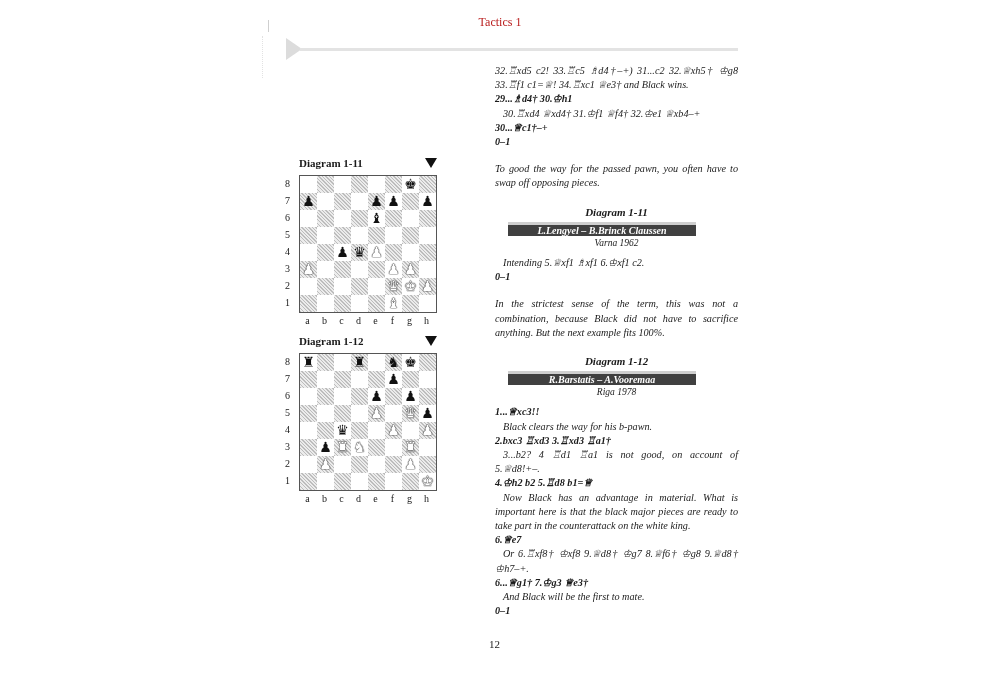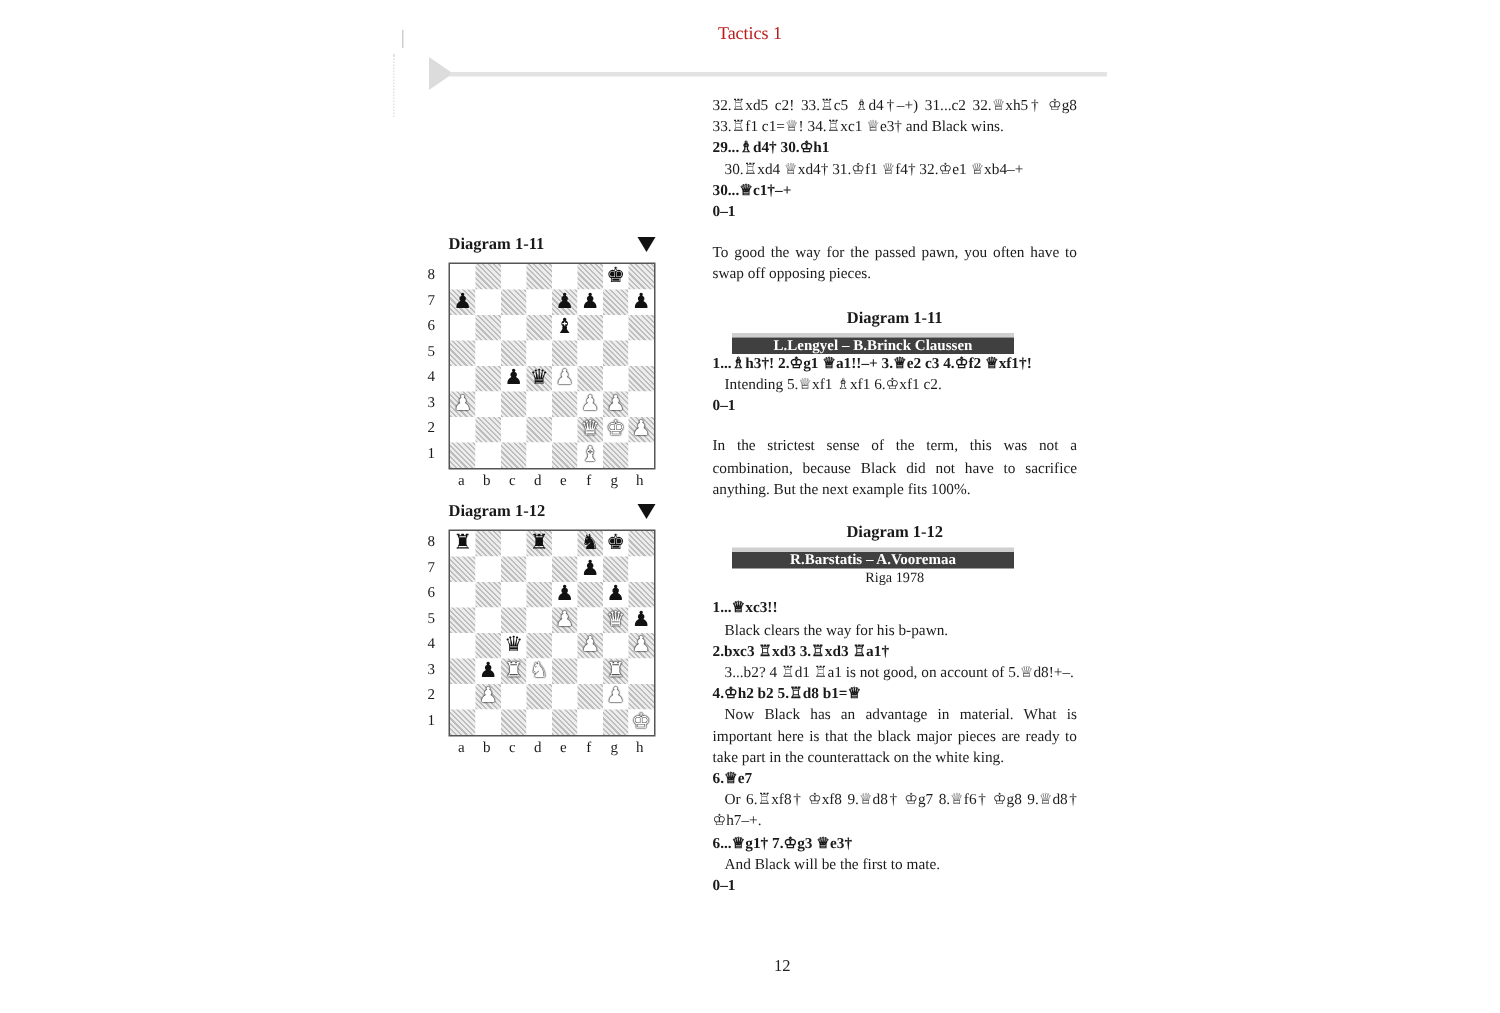--- a/index.html
+++ b/index.html
@@ -24,22 +24,22 @@
   .head-rule {
     position: absolute; left: 300px; top: 48px; width: 438px; height: 3px;
     background: #e3e3e3;
   }
   .head-arrow {
     position: absolute; left: 286px; top: 38px; width: 0; height: 0;
     border-top: 11px solid transparent; border-bottom: 11px solid transparent;
     border-left: 16px solid #dcdcdc;
   }
   .right-col {
-    position: absolute; left: 475px; top: 64px; width: 243px;
-    font-size: 10.2px; line-height: 14.2px; text-align: justify;
+    position: absolute; left: 495px; top: 64px; width: 243px;
+    font-size: 10.2px; line-height: 14.2px; text-align: justify; font-style: italic;
   }
   .right-col p { margin: 0; }
   .b { font-weight: bold; }
   .ind { text-indent: 8px; }
   .gap { height: 13px; }
   .diag-title {
     text-align: center; font-weight: bold; font-size: 11px; margin-top: 2px;
   }
   .banner-wrap { position: relative; height: 14px; margin-top: 3px; }
   .banner-top {
@@ -76,21 +76,21 @@
   .pc-b { color: #111; }
   .ranks {
     position: absolute; left: 0; top: 18px; width: 10px;
   }
   .ranks div { height: 17px; line-height: 17px; font-size: 10px; text-align: left; }
   .files {
     position: absolute; left: 14px; top: 158px; width: 136px; display: flex;
   }
   .files div { width: 17px; text-align: center; font-size: 10px; }
   .page-num {
-    position: absolute; left: 516px; top: 638px; font-size: 11px; color: #222;
+    position: absolute; left: 489px; top: 638px; font-size: 11px; color: #222;
   }
 </style>
 </head>
 <body>
 
 <div class="side-mark"></div>
 <div class="side-text"></div>
 <div class="running-head">Tactics 1</div>
 <div class="head-arrow"></div>
 <div class="head-rule"></div>
@@ -286,22 +286,22 @@
       <p class="b">0–1</p>
     </div>
   <div class="gap"></div>
   <p>To good the way for the passed pawn, you often have to swap off opposing pieces.</p>
   <div class="gap" style="height:12px"></div>
   <div class="diag-title">Diagram 1-11</div>
   <div class="banner-wrap">
     <div class="banner-top"></div>
     <div class="banner">L.Lengyel – B.Brinck Claussen</div>
   </div>
+  <div class="venue">Varna 1962</div>
   <div id="g1moves">
-      <p class="b">1...♗h3†! 2.♔g1 ♕a1!!–+ 3.♕e2 c3 4.♔f2 ♕xf1†!</p>
       <p class="ind">Intending 5.♕xf1 ♗xf1 6.♔xf1 c2.</p>
       <p class="b">0–1</p>
     </div>
   <div class="gap"></div>
   <p>In the strictest sense of the term, this was not a combination, because Black did not have to sacrifice anything. But the next example fits 100%.</p>
   <div class="gap" style="height:12px"></div>
   <div class="diag-title">Diagram 1-12</div>
   <div class="banner-wrap">
     <div class="banner-top"></div>
     <div class="banner">R.Barstatis – A.Vooremaa</div>

